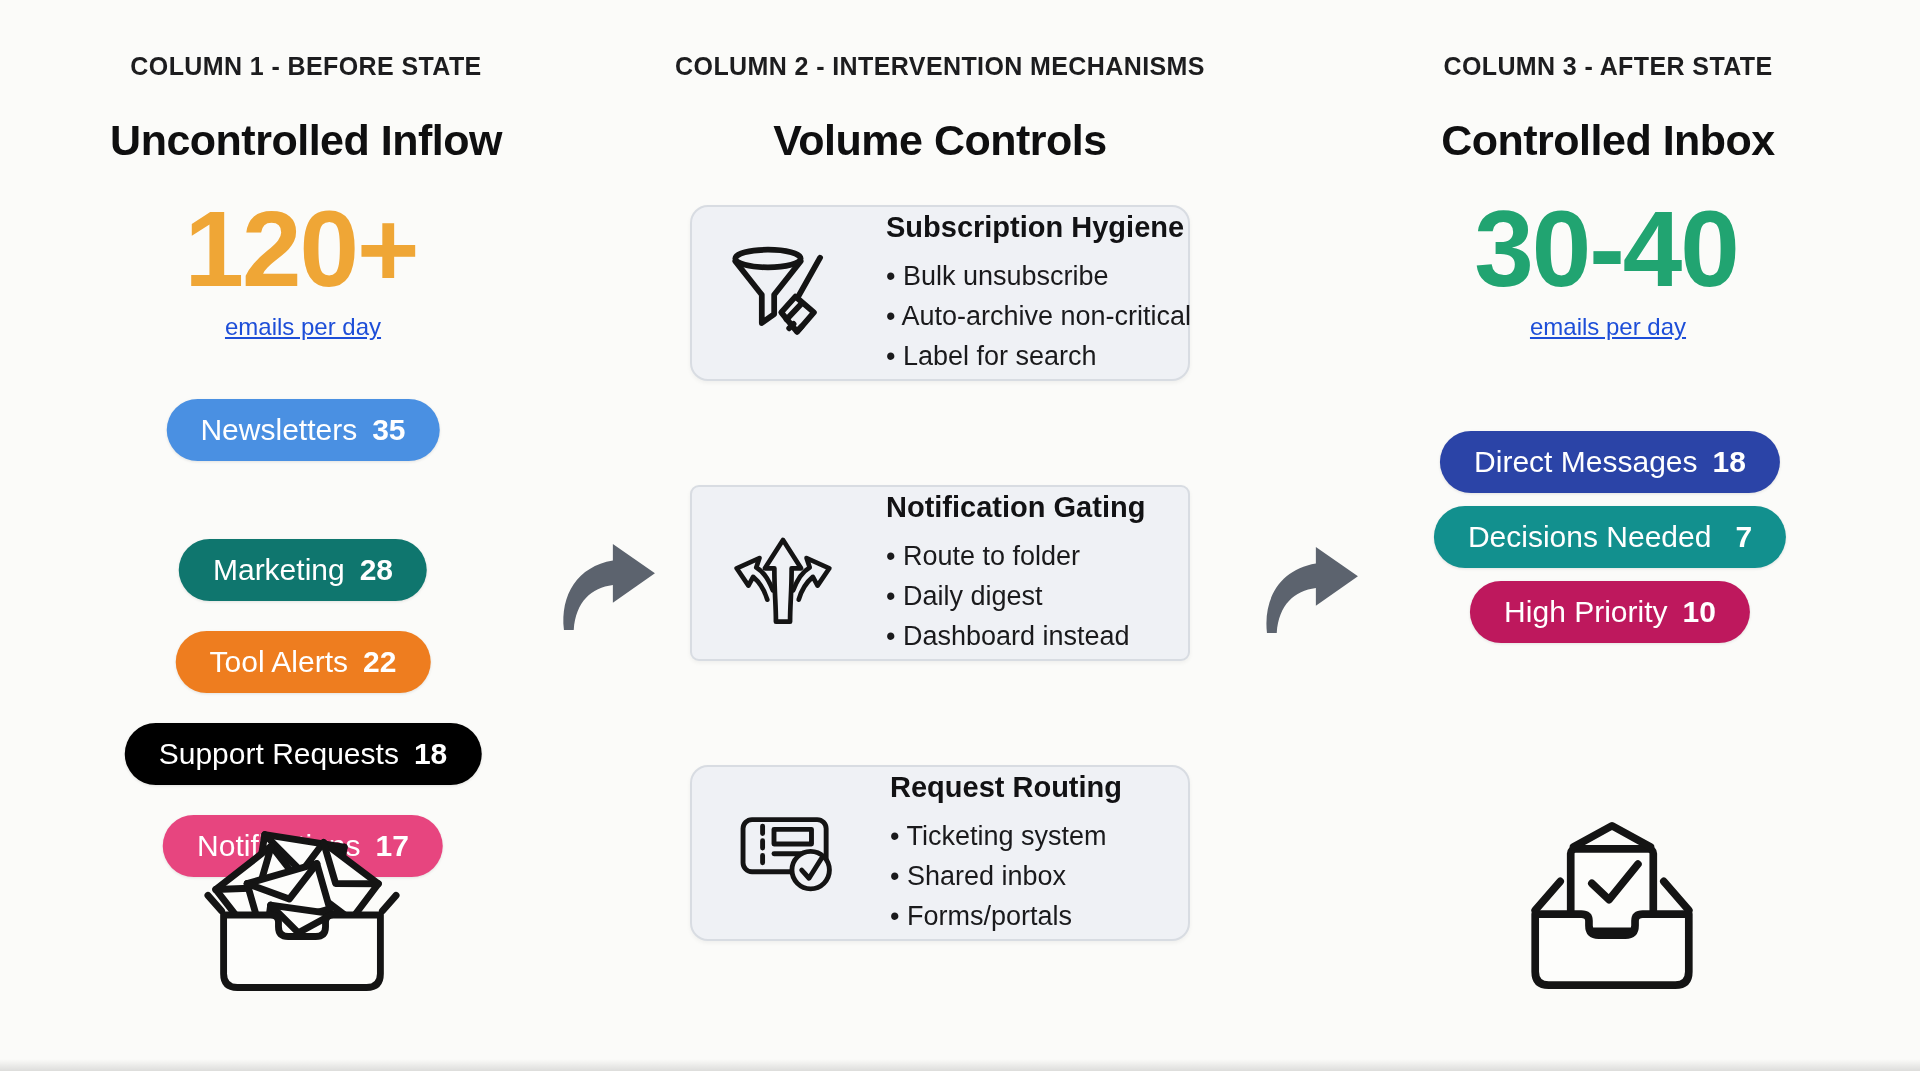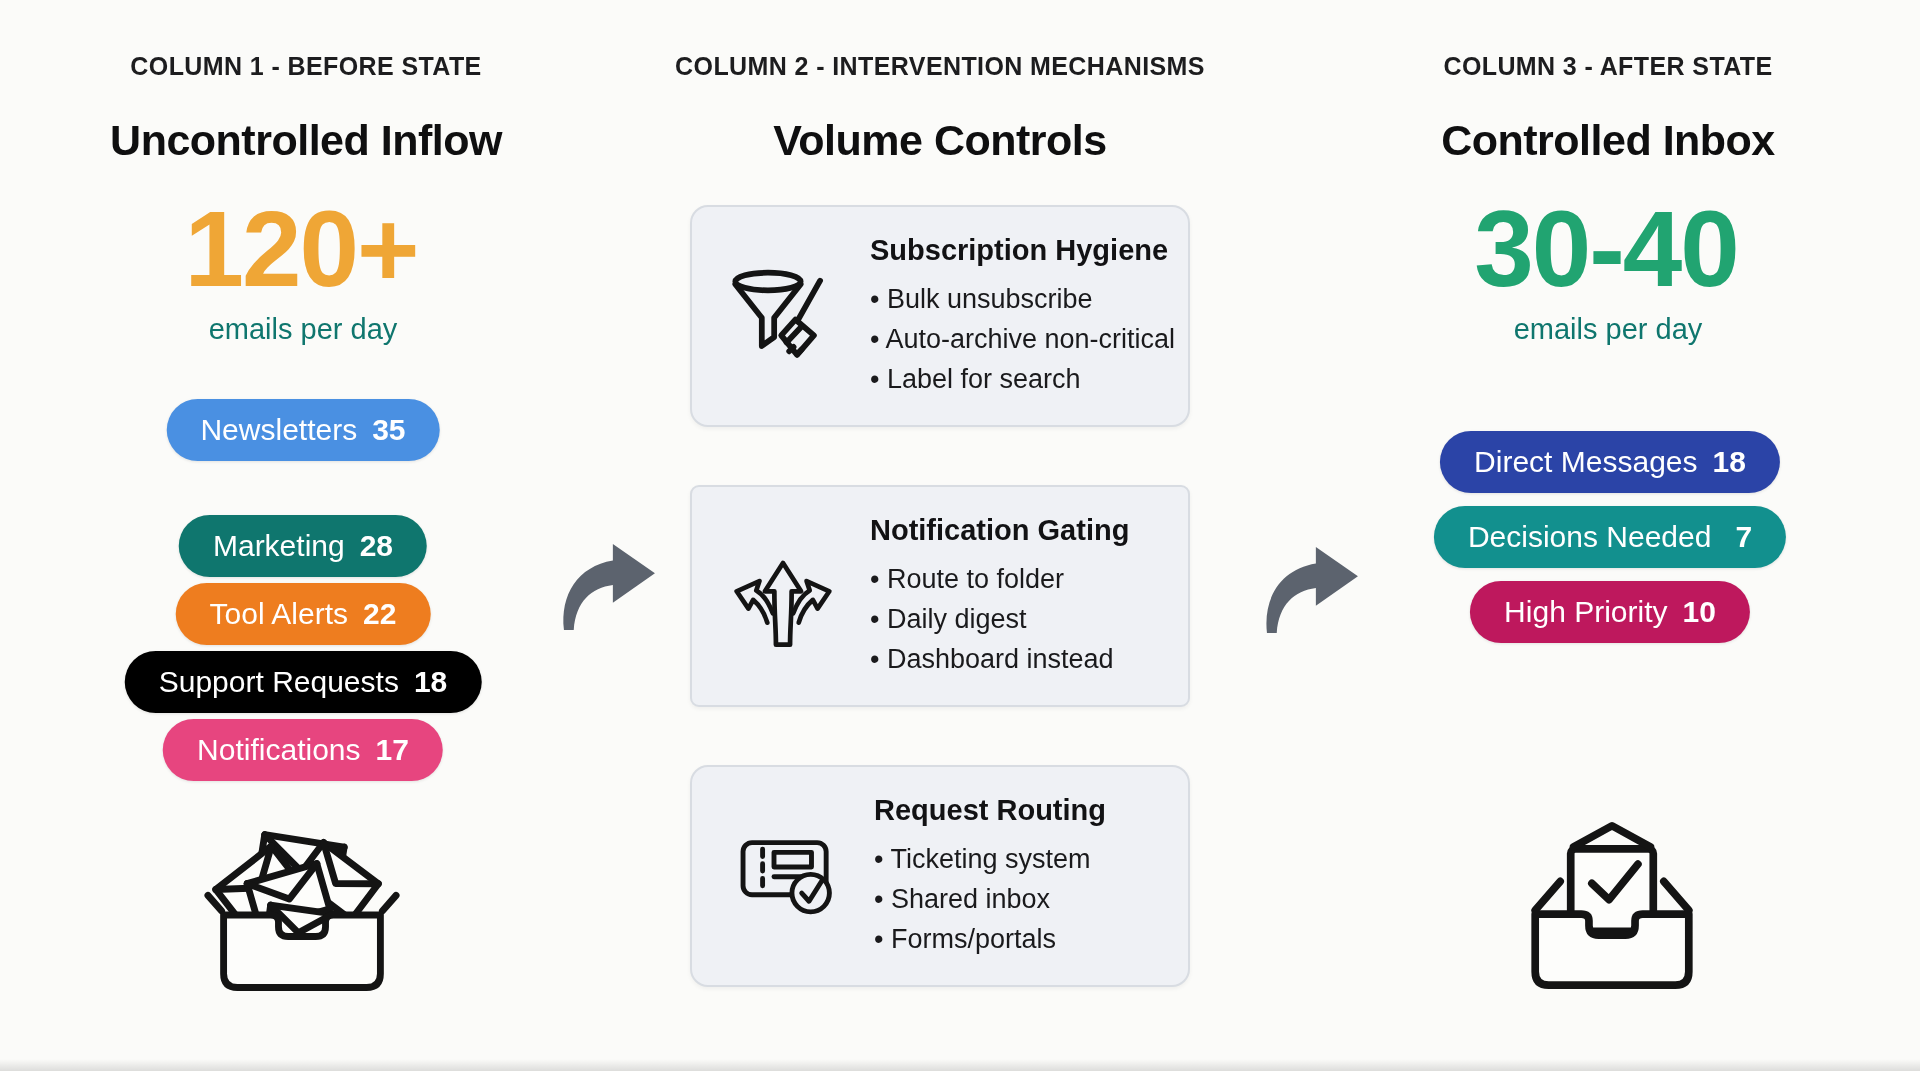--- a/index.html
+++ b/index.html
@@ -16,35 +16,35 @@
     white-space:nowrap;text-align:center;
   }
   .col-title{
     font-size:43px;font-weight:700;color:#0F0F10;white-space:nowrap;text-align:center;
     letter-spacing:-0.5px;
   }
   .metric-value{
     font-size:107px;font-weight:700;letter-spacing:-2px;line-height:1;white-space:nowrap;
   }
   .metric-caption{
-    font-size:29px;color:#0f766e;white-space:nowrap;
-  }
-  .pill-stack{display:flex;flex-direction:column;align-items:center;gap:6px;}
+    font-size:24px;color:#1d4ed8;white-space:nowrap;text-decoration:underline;
+  }
+  .pill-stack{display:flex;flex-direction:column;align-items:center;gap:30px;}
   .pill{
     display:inline-flex;align-items:center;justify-content:center;gap:15px;
     height:62px;border-radius:32px;padding:0 34px;
     color:#FFFFFF;font-size:30px;white-space:nowrap;
     box-shadow:0 1px 3px rgba(0,0,0,0.10);
   }
   .pill-label{font-weight:400;}
   .pill-count{font-weight:700;}
   .card{
-    width:500px;height:222px;background:#EFF1F5;
+    width:500px;height:176px;background:#EFF1F5;
     border:2px solid #D8DCE2;border-radius:18px;box-sizing:border-box;
-    display:flex;align-items:center;gap:34px;padding-left:38px;
+    display:flex;align-items:center;gap:50px;padding-left:38px;
     box-shadow:0 2px 4px rgba(0,0,0,0.05);
   }
   .card-icon{flex:0 0 106px;}
   .card-text{display:flex;flex-direction:column;}
   .card-title{font-size:29px;font-weight:700;color:#121214;margin-bottom:12px;white-space:nowrap;}
   .bullet{font-size:27px;color:#1A1A1C;line-height:40px;white-space:nowrap;}
   .bullet::before{content:"•  ";}
   .bottom-shade{
     position:absolute;left:0;right:0;bottom:0;height:12px;
     background:linear-gradient(to bottom, rgba(0,0,0,0), rgba(0,0,0,0.12));

